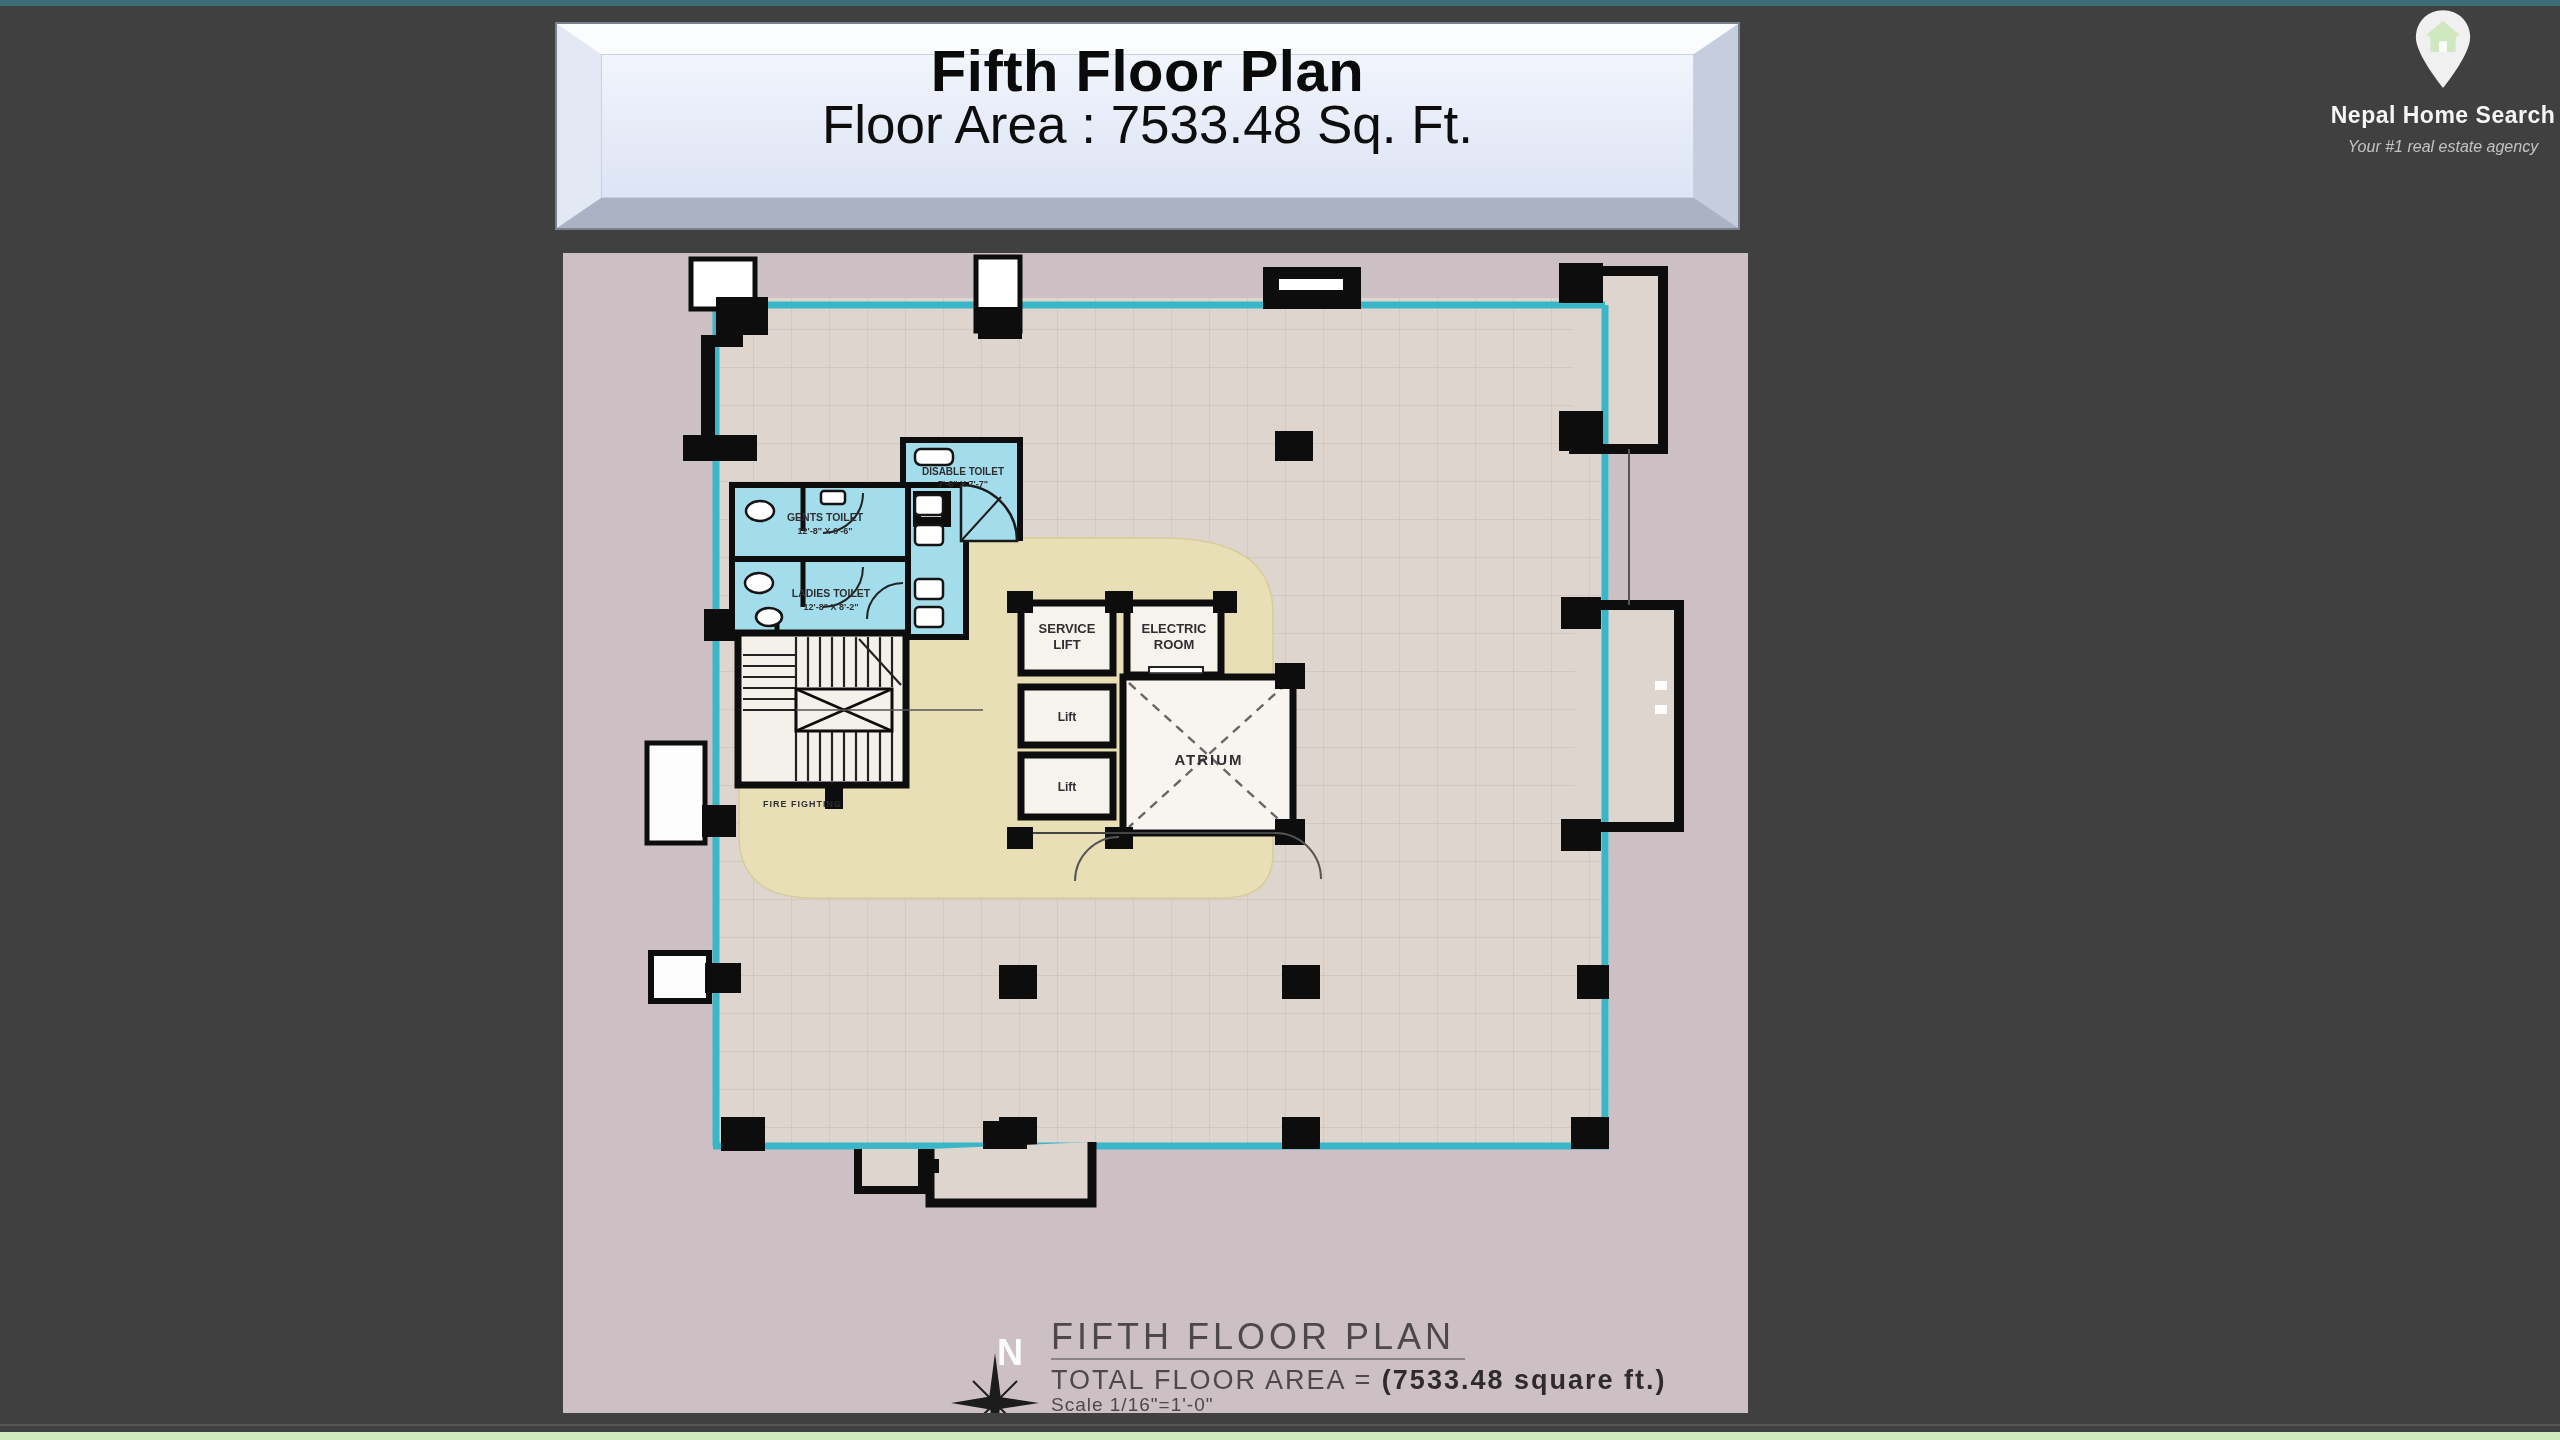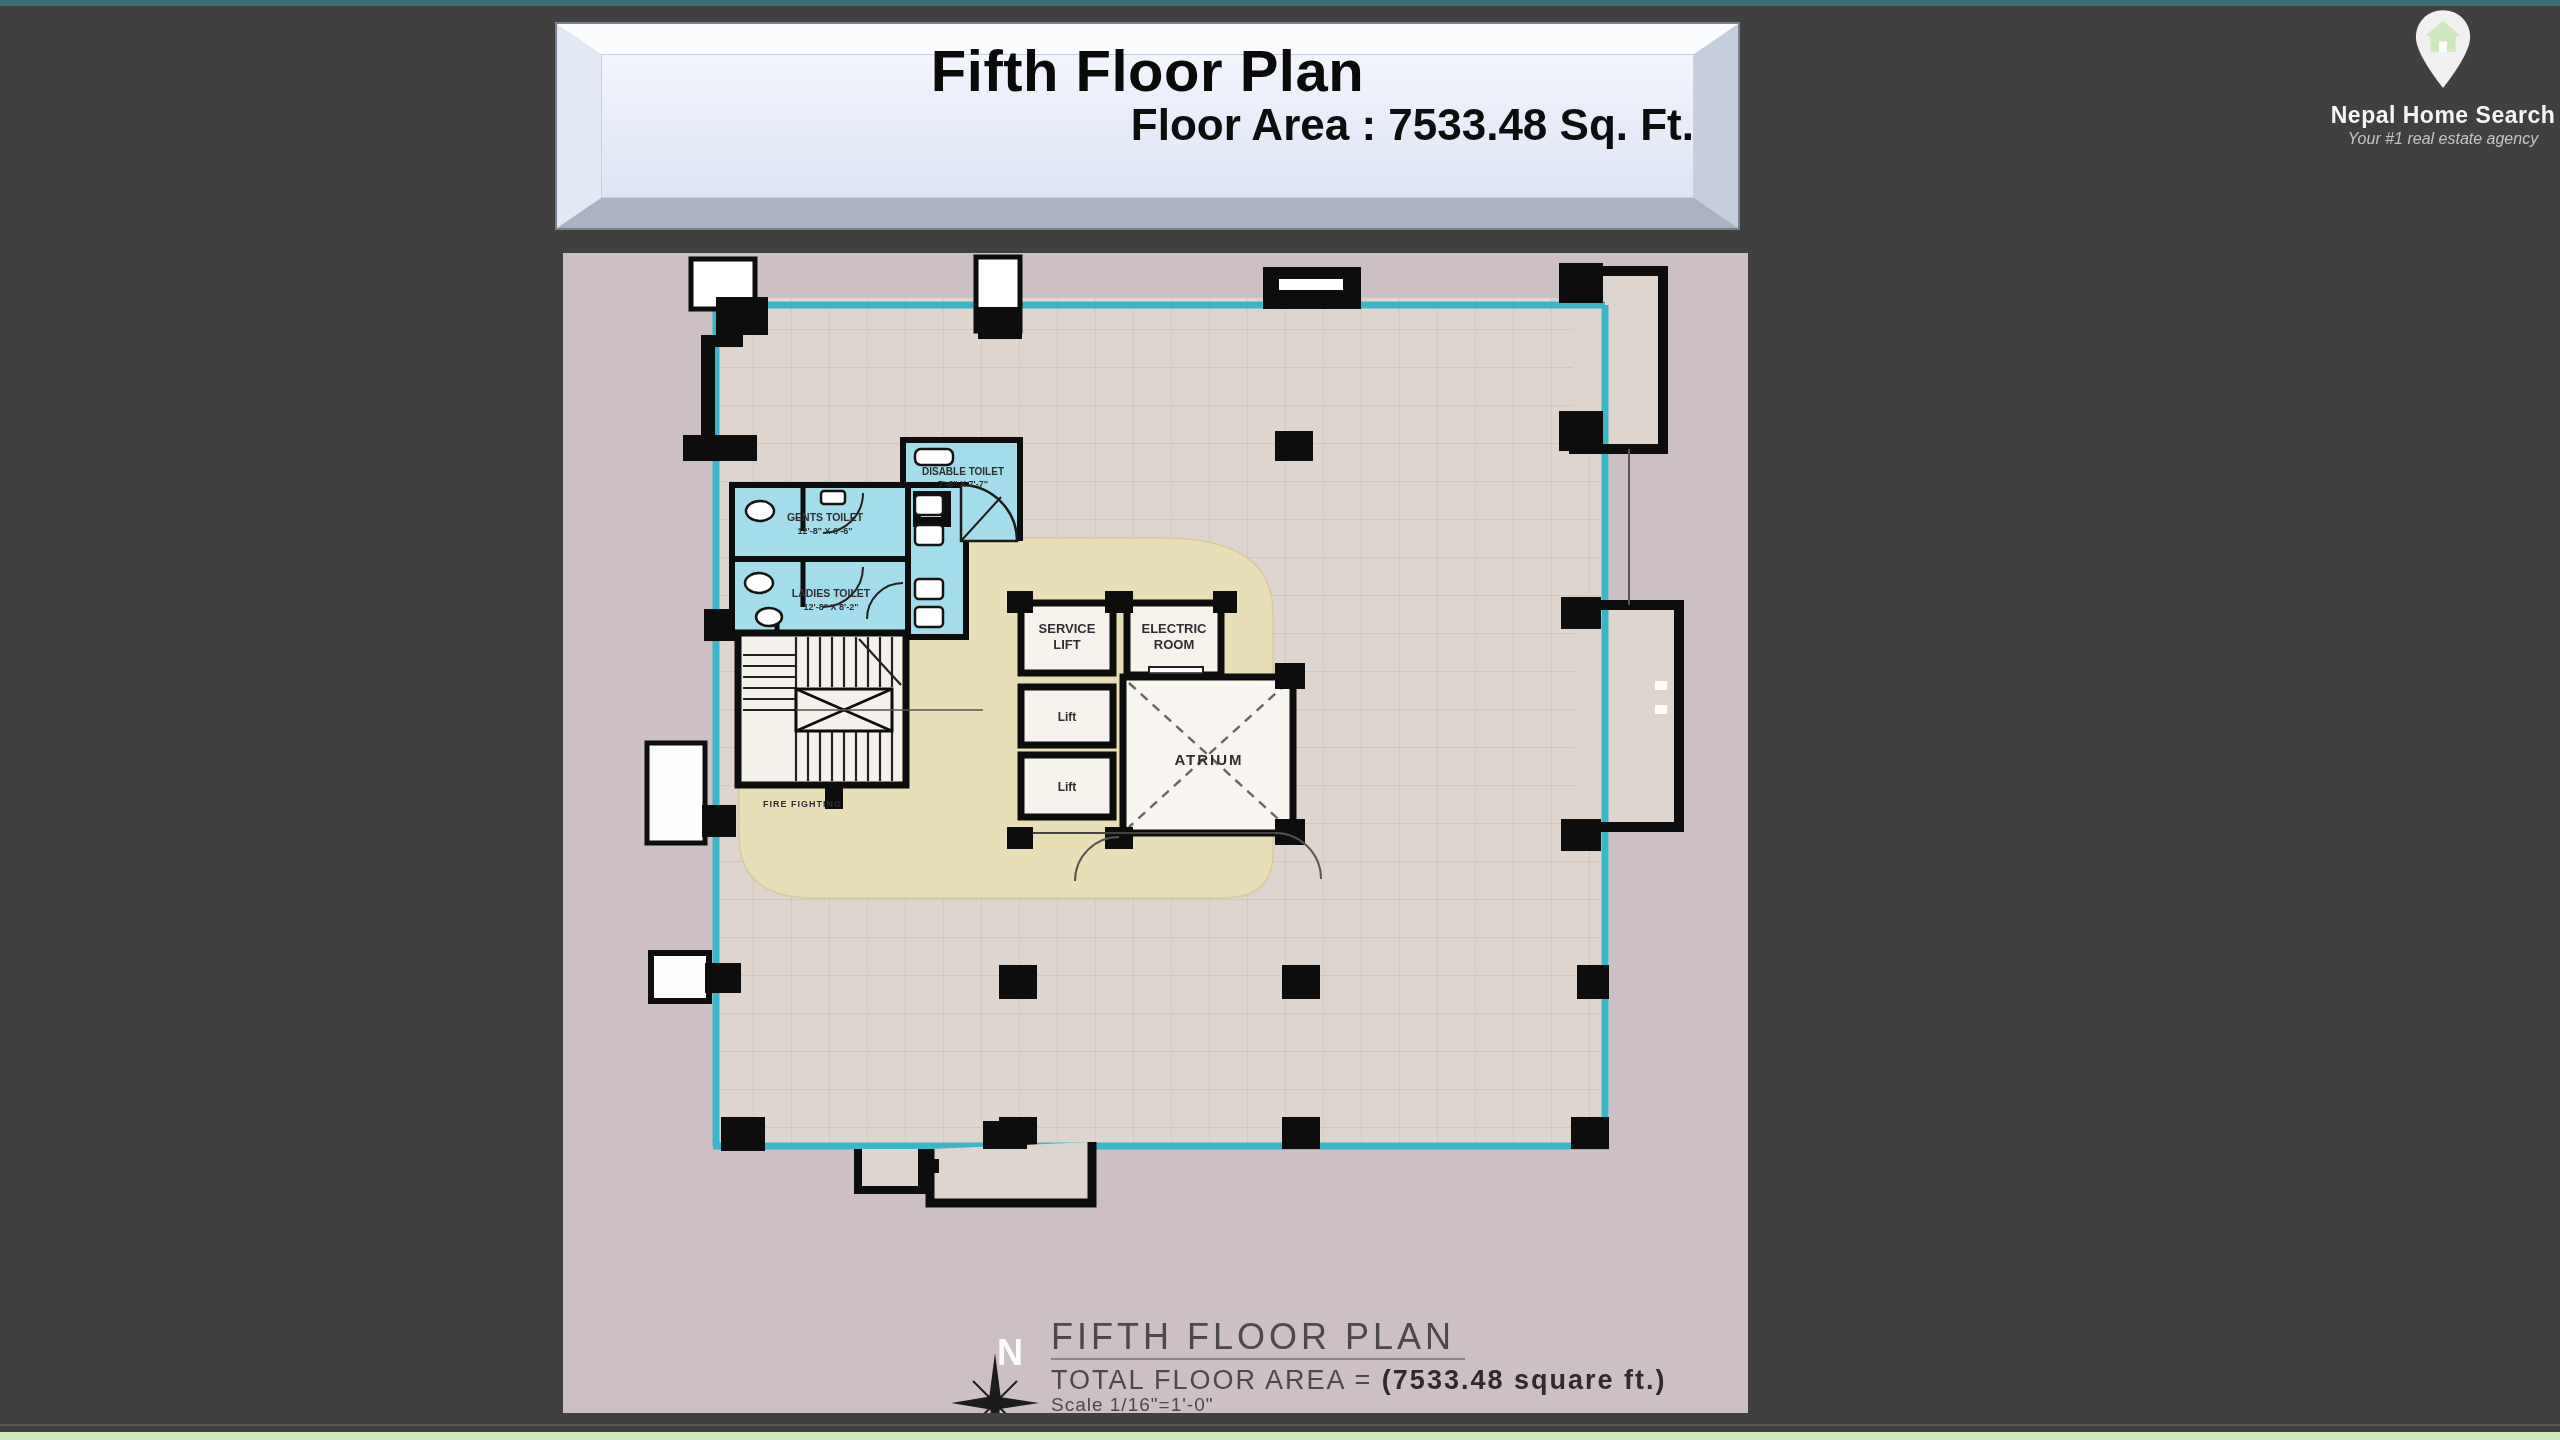--- a/index.html
+++ b/index.html
@@ -17,27 +17,27 @@
     box-sizing:border-box;
     border-style:solid;border-width:30px 44px 30px 44px;
     border-top-color:#fbfcfe;border-left-color:#e3e8f5;
     border-right-color:#c6cdde;border-bottom-color:#aab2c4;
     background:linear-gradient(180deg,#f2f5fc 0%,#e6ebf8 55%,#dde4f4 100%);
     box-shadow:0 0 0 2px #79818f, inset 0 0 0 1px #c9d0e0;
     text-align:center;
   }
   .title-box .inner{position:relative;top:-14px;}
   .tb-title{font-size:58px;font-weight:700;color:#0a0a0a;line-height:62px;letter-spacing:.5px;}
-  .tb-line{font-size:44px;font-weight:700;color:#0d0d0d;line-height:46px;text-align:right;}
+  .tb-line{font-size:53px;font-weight:400;color:#0d0d0d;line-height:46px;}
 
   
   .logo{position:absolute;left:2330px;top:8px;width:226px;text-align:center;color:#fff;}
   .logo .pin{display:block;margin:0 auto;}
   .logo-name{margin-top:12px;font-size:23px;font-weight:700;color:rgba(255,255,255,.95);letter-spacing:.5px;}
-  .logo-tag{margin-top:1px;font-size:16px;font-style:italic;color:rgba(255,255,255,.68);}
+  .logo-tag{margin-top:9px;font-size:16px;font-style:italic;color:rgba(255,255,255,.68);}
 
   
   .plan-wrap{position:absolute;left:563px;top:253px;width:1185px;height:1160px;background:#cdc0c5;}
   .plan-wrap svg{display:block;}
 
   svg text{font-family:"Liberation Sans",sans-serif;}
   .col{fill:#0d0d0d;}
   .room-label{fill:#2f2f33;font-weight:700;}
   .cap-text{fill:#4c484b;}
 </style>

